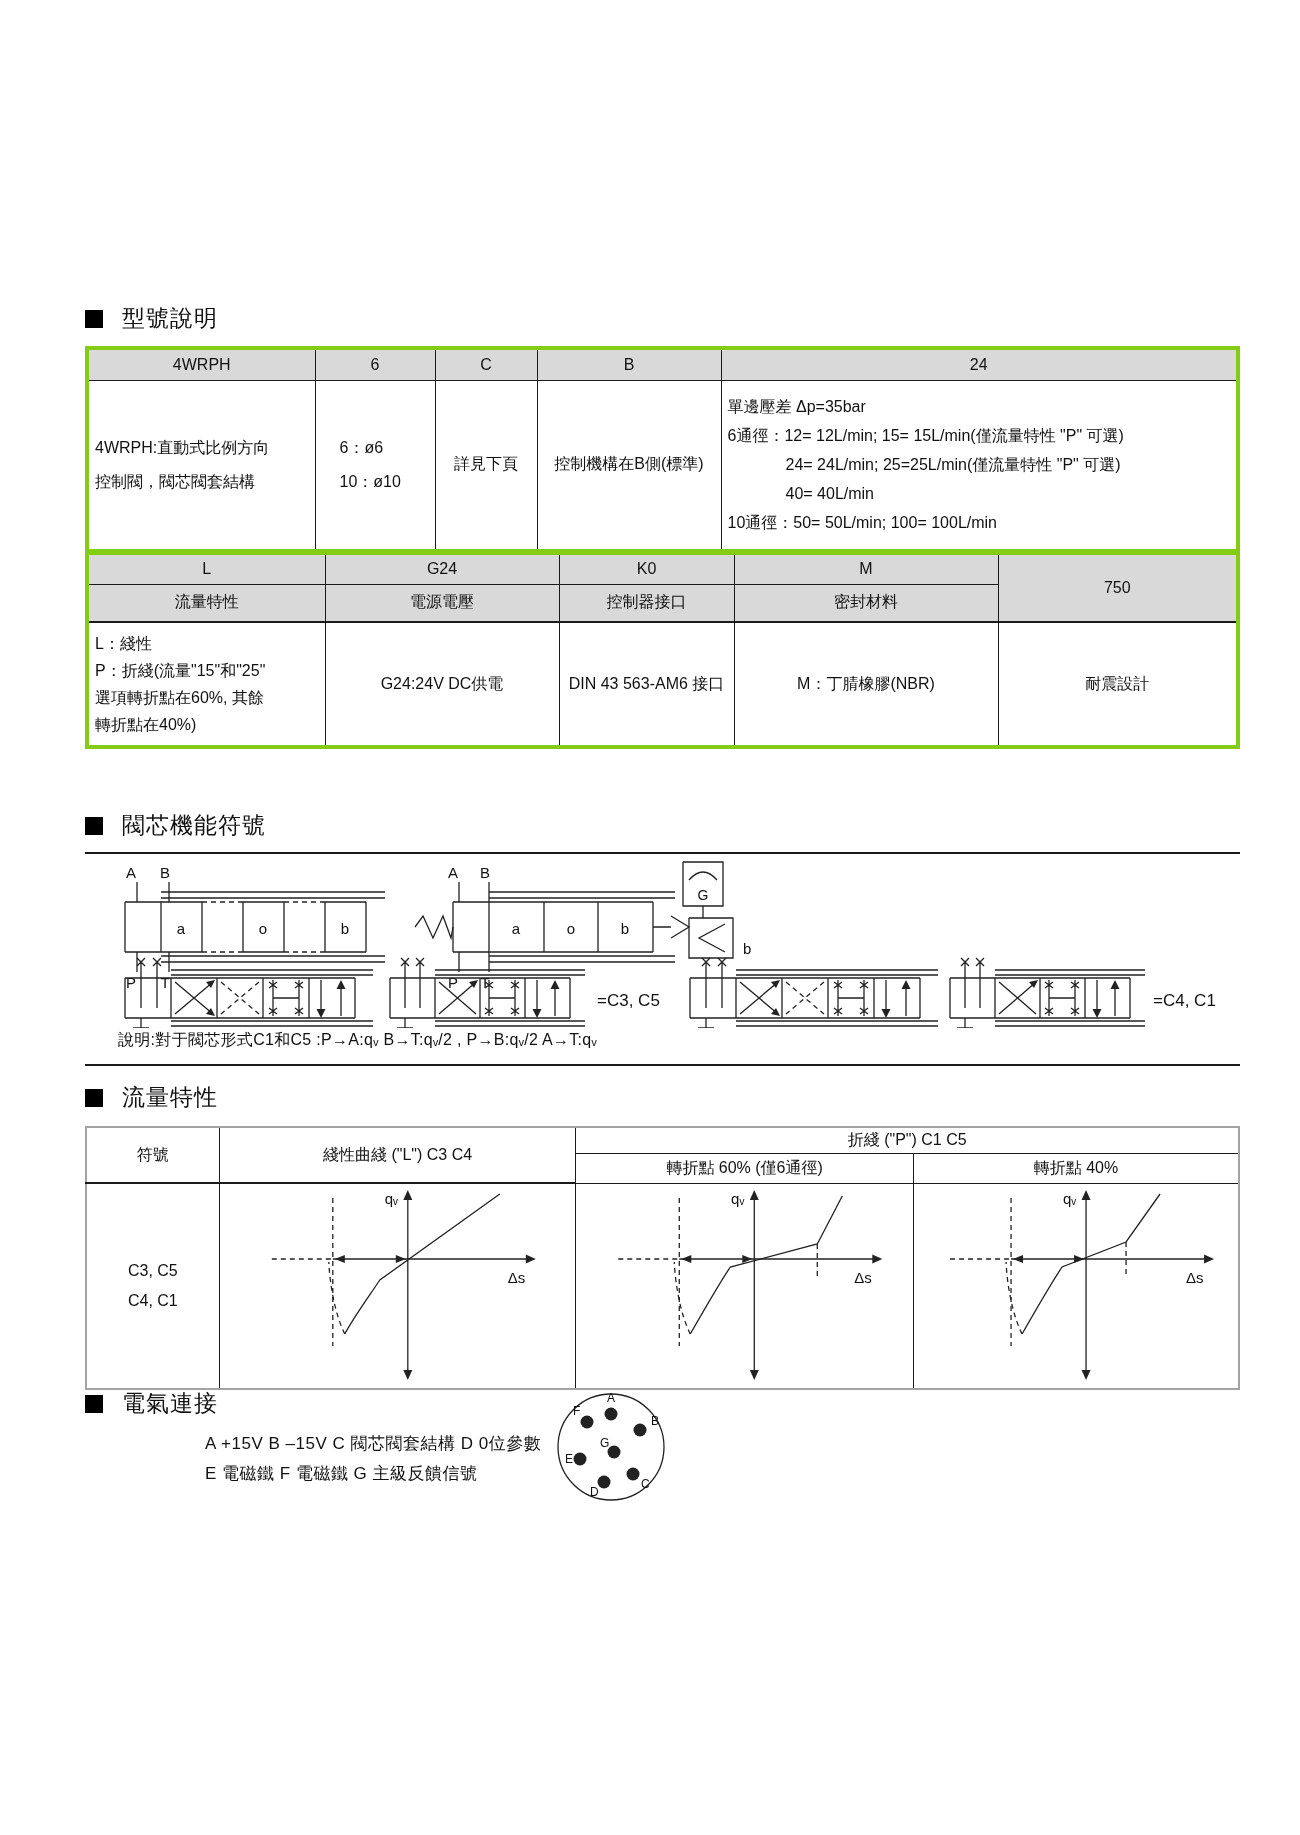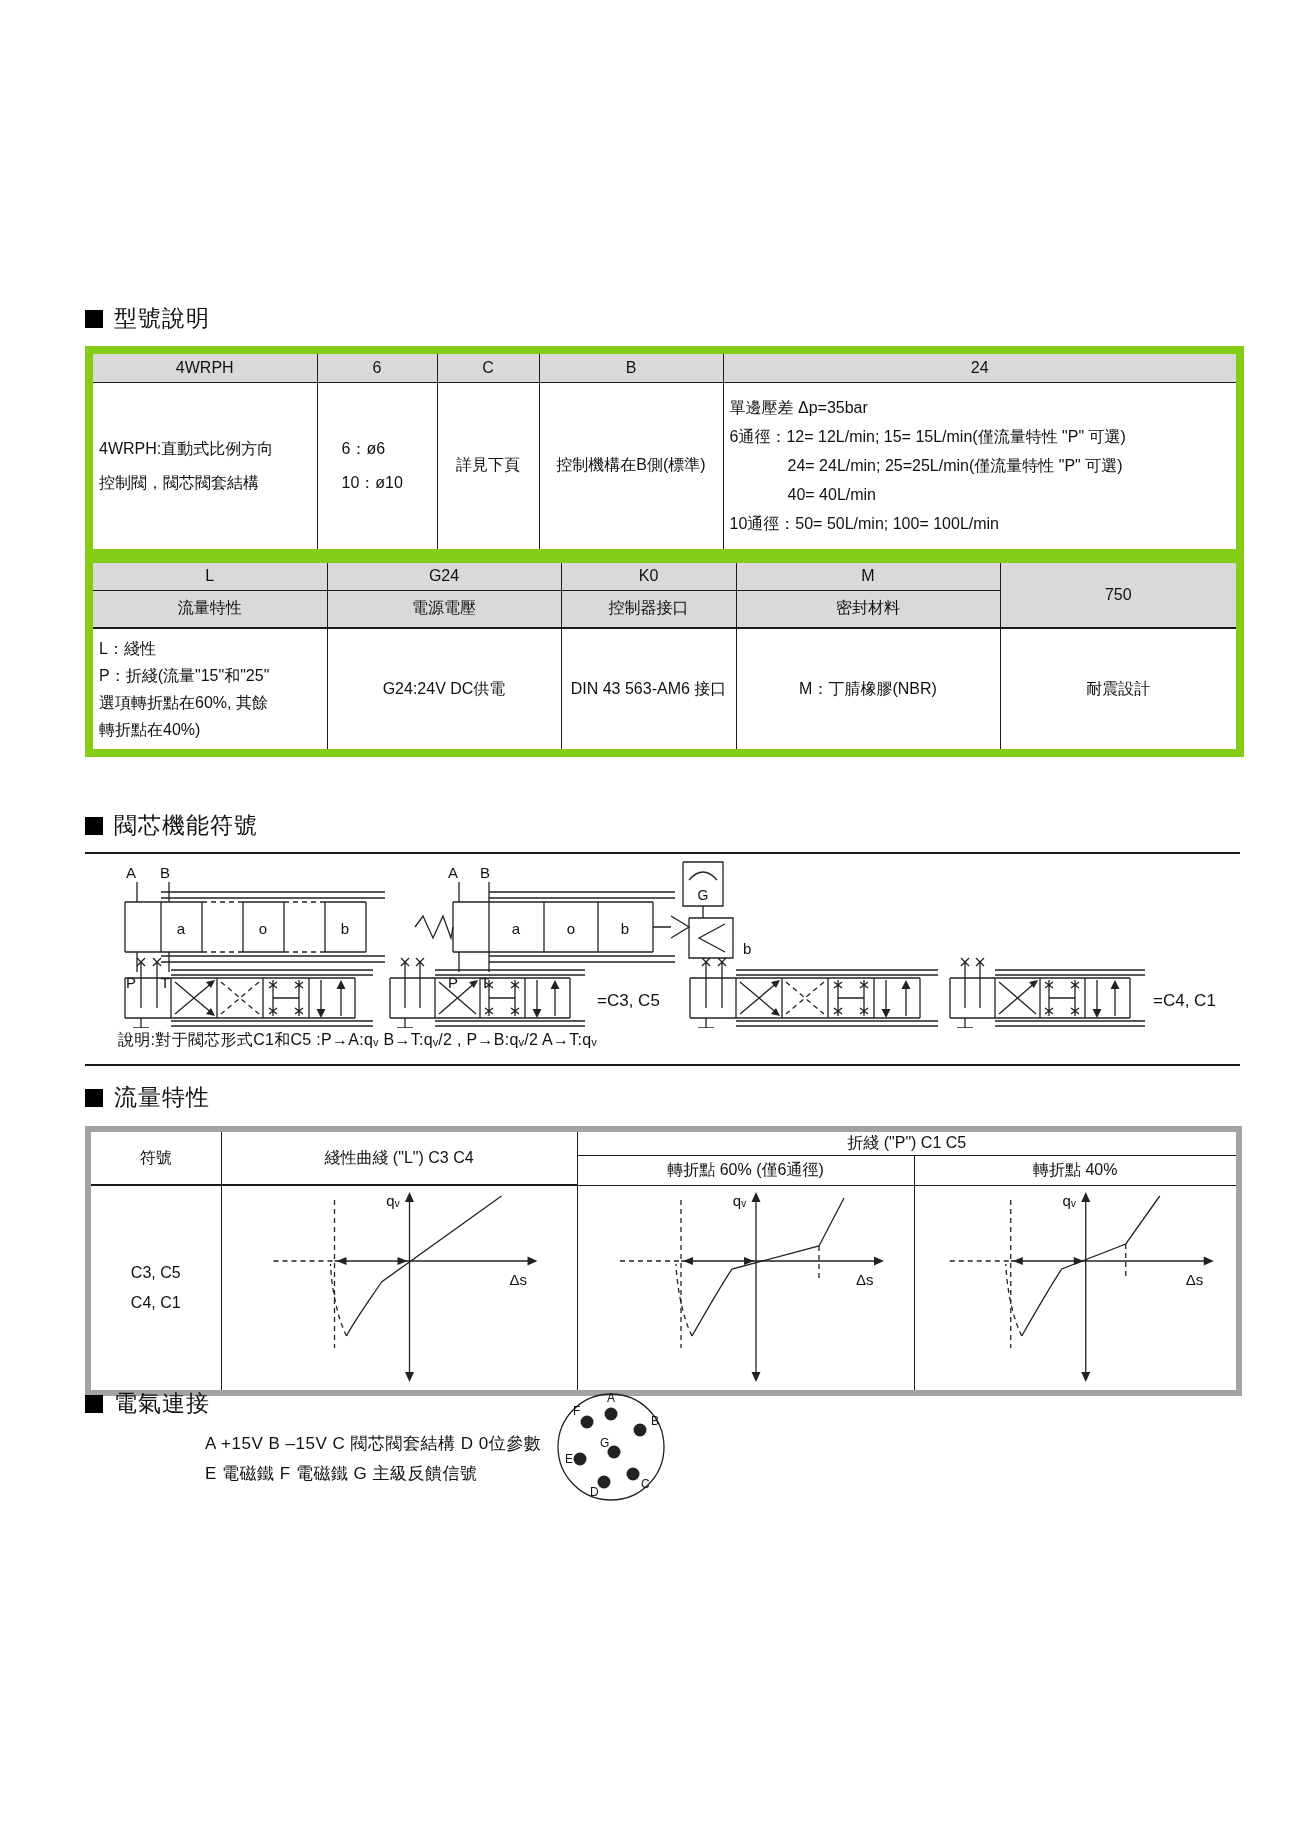--- a/index.html
+++ b/index.html
@@ -1,35 +1,35 @@
 <!DOCTYPE html>
 <html><head>
 <meta charset="utf-8">
 <style>
   html,body{margin:0;padding:0;background:#ffffff;}
   .page{position:relative;width:1300px;height:1835px;background:#fff;
         font-family:"Liberation Sans","DejaVu Sans",sans-serif;color:#111;overflow:hidden;}
   .abs{position:absolute;}
-  .sec-h{display:flex;align-items:center;gap:11px;font-size:23px;letter-spacing:1px;}
+  .sec-h{display:flex;align-items:center;gap:19px;font-size:23px;letter-spacing:1px;}
   .sq{width:18px;height:18px;background:#000;flex:0 0 auto;}
   .rule{height:2px;background:#1a1a1a;width:1155px;}
   table{border-collapse:collapse;table-layout:fixed;}
-  .dtable{width:1067px;border:8px solid #84cc16;}
+  .dtable{width:1067px;border:4px solid #84cc16;}
   .dtable td{border:1px solid #1a1a1a;font-size:16px;vertical-align:middle;padding:2px 6px;}
   .hd{background:#d9d9d9;text-align:center;font-size:17px;}
   .hdsep td{border-bottom:2px solid #1a1a1a;}
   .ctr{text-align:center;}
   .t1desc div{line-height:34px;}
   .t1size div{line-height:34px;padding-left:18px;}
   .t1flow{padding:6px 4px 4px 12px;}
   .t1flow div{line-height:29px;white-space:nowrap;}
   .t1flow .ind{padding-left:58px;}
   .t2l{padding-left:10px;}
   .t2l div{line-height:27px;}
-  .ftable{width:1155px;border:6px solid #a3a3a3;}
+  .ftable{width:1155px;border:2px solid #a3a3a3;}
   .ftable td{border:1px solid #1a1a1a;font-size:16px;text-align:center;vertical-align:middle;padding:0;}
   .rowlab div{line-height:30px;}
   .note{font-size:16px;letter-spacing:.3px;}
   .etext{font-size:17px;letter-spacing:.5px;}
   svg .ln{stroke:#222;stroke-width:1.3;fill:none;}
   svg .dash{stroke-dasharray:5,4;}
   svg .fil{fill:#222;stroke:none;}
   svg text{fill:#111;font-family:"Liberation Sans","DejaVu Sans",sans-serif;}
 </style>
 </head>

